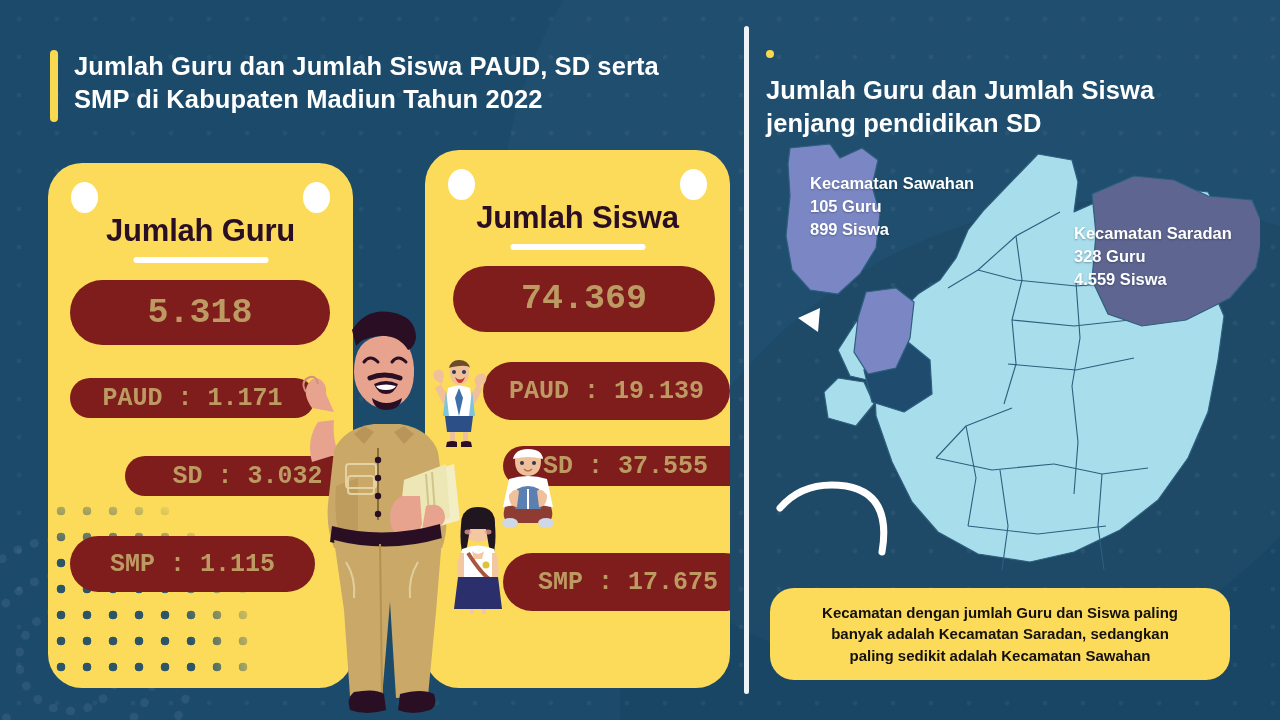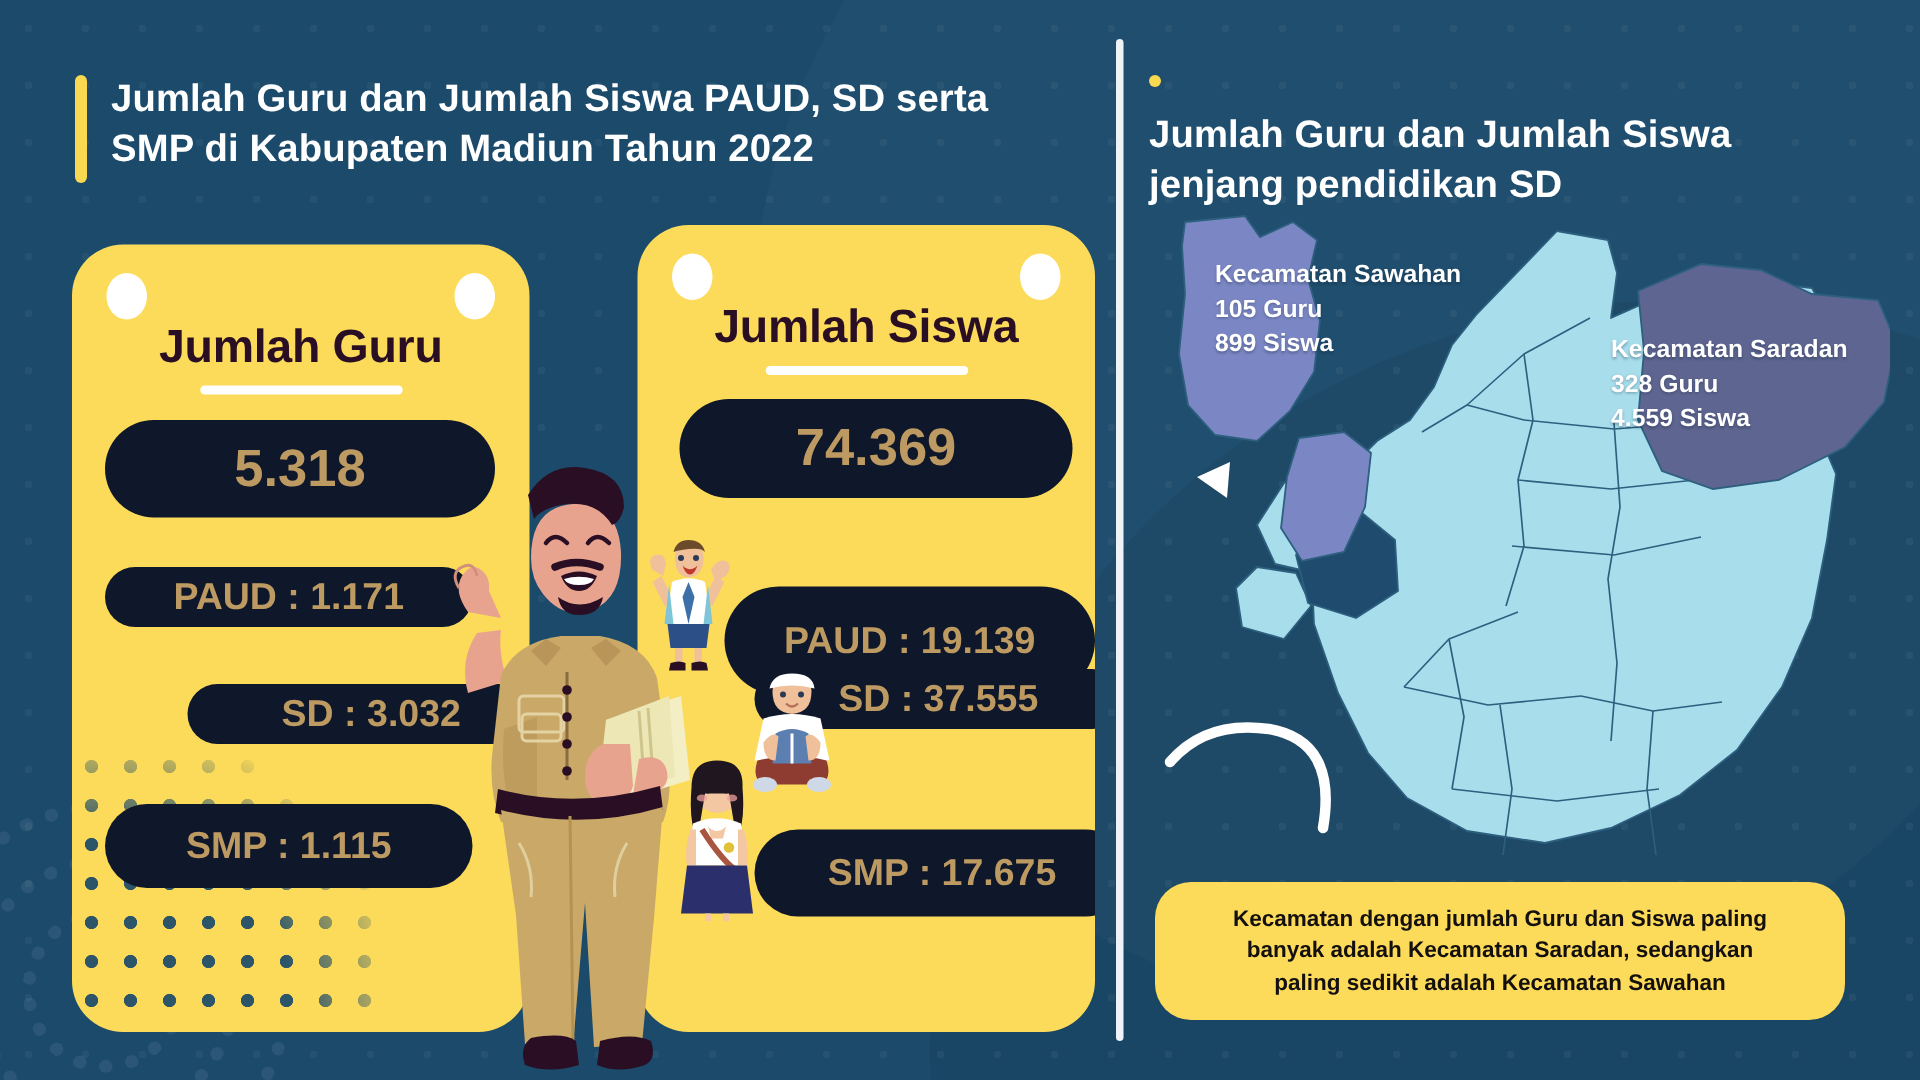--- a/index.html
+++ b/index.html
@@ -122,40 +122,41 @@
     position: absolute;
     top: 94px; left: 50%;
     transform: translateX(-50%);
     width: 135px; height: 6px;
     background: #ffffff;
     border-radius: 3px;
   }
 
   .pill {
     position: absolute;
-    background: #0f172a;
+    background: #7f1d1d;
     border-radius: 40px;
     display: flex;
     align-items: center;
     justify-content: center;
     color: #bd9a62;
     font-weight: bold;
     white-space: nowrap;
+    font-family: Liberation Mono, monospace;
   }
   .pill.big { font-size: 35px; }
   .pill.sub { font-size: 25px; }
 
   
   #g-total { left: 22px;  top: 117px; width: 260px; height: 65px; }
   #g-paud  { left: 22px;  top: 215px; width: 245px; height: 40px; }
   #g-sd    { left: 77px;  top: 293px; width: 245px; height: 40px; }
   #g-smp   { left: 22px;  top: 373px; width: 245px; height: 56px; }
   
   #s-total { left: 28px;  top: 116px; width: 262px; height: 66px; }
-  #s-paud  { left: 58px;  top: 241px; width: 247px; height: 72px; }
+  #s-paud  { left: 58px;  top: 212px; width: 247px; height: 58px; }
   #s-sd    { left: 78px;  top: 296px; width: 245px; height: 40px; }
   #s-smp   { left: 78px;  top: 403px; width: 250px; height: 58px; }
 
   
   .illus { position: absolute; pointer-events: none; }
   #teacher { left: 276px; top: 300px; width: 215px; height: 420px; z-index: 6; }
   #kid-a   { left: 428px; top: 358px; width: 62px;  height: 92px;  z-index: 7; }
   #kid-b   { left: 493px; top: 445px; width: 70px;  height: 86px;  z-index: 7; }
   #kid-c   { left: 448px; top: 505px; width: 60px;  height: 110px; z-index: 7; }
 

